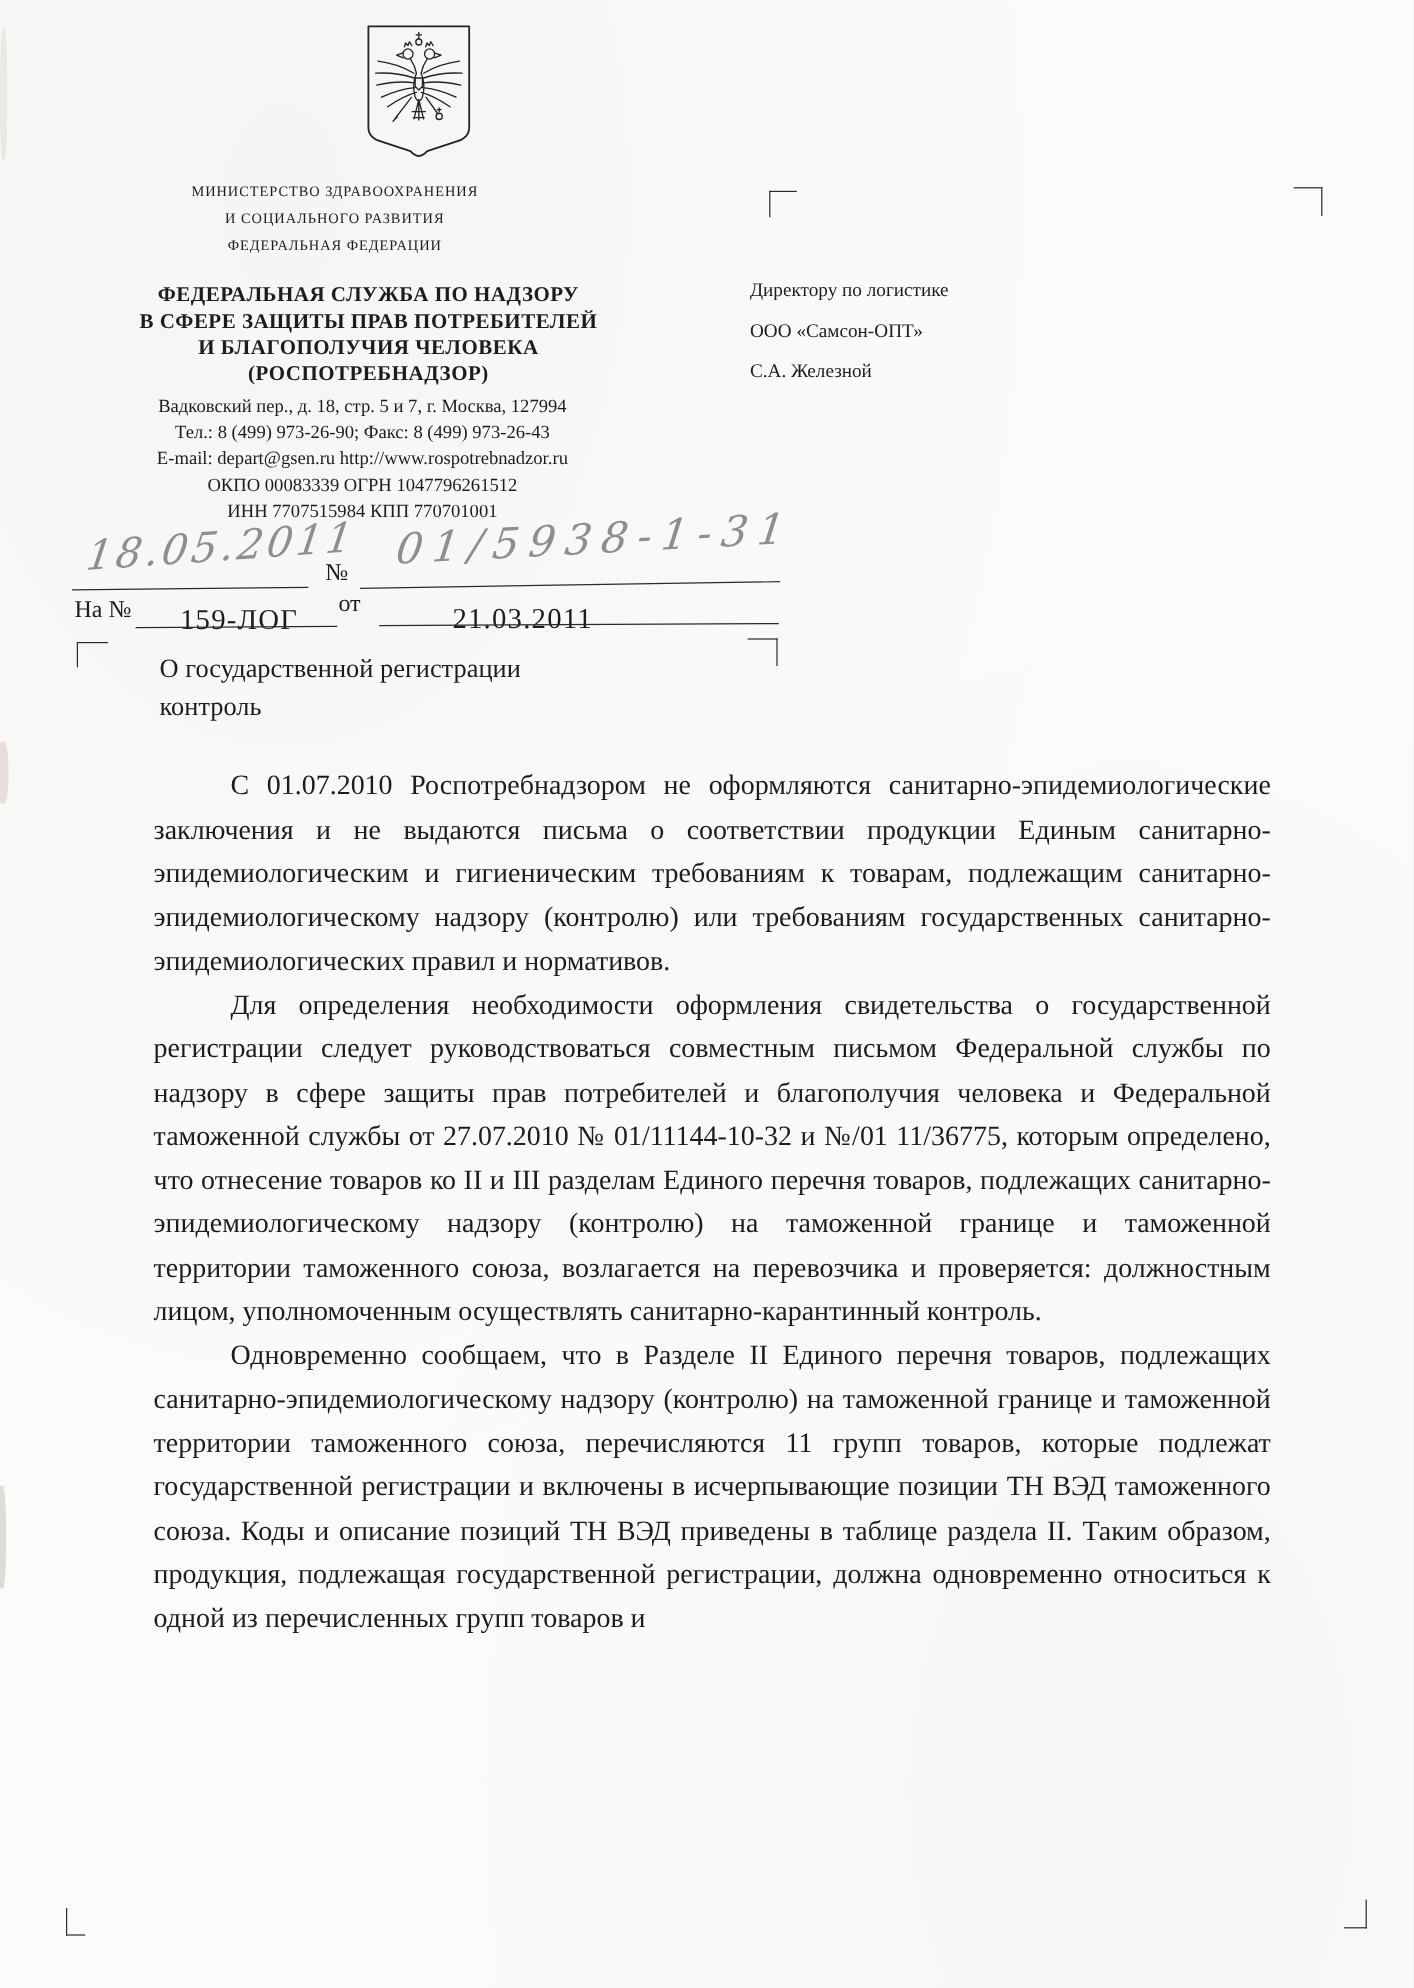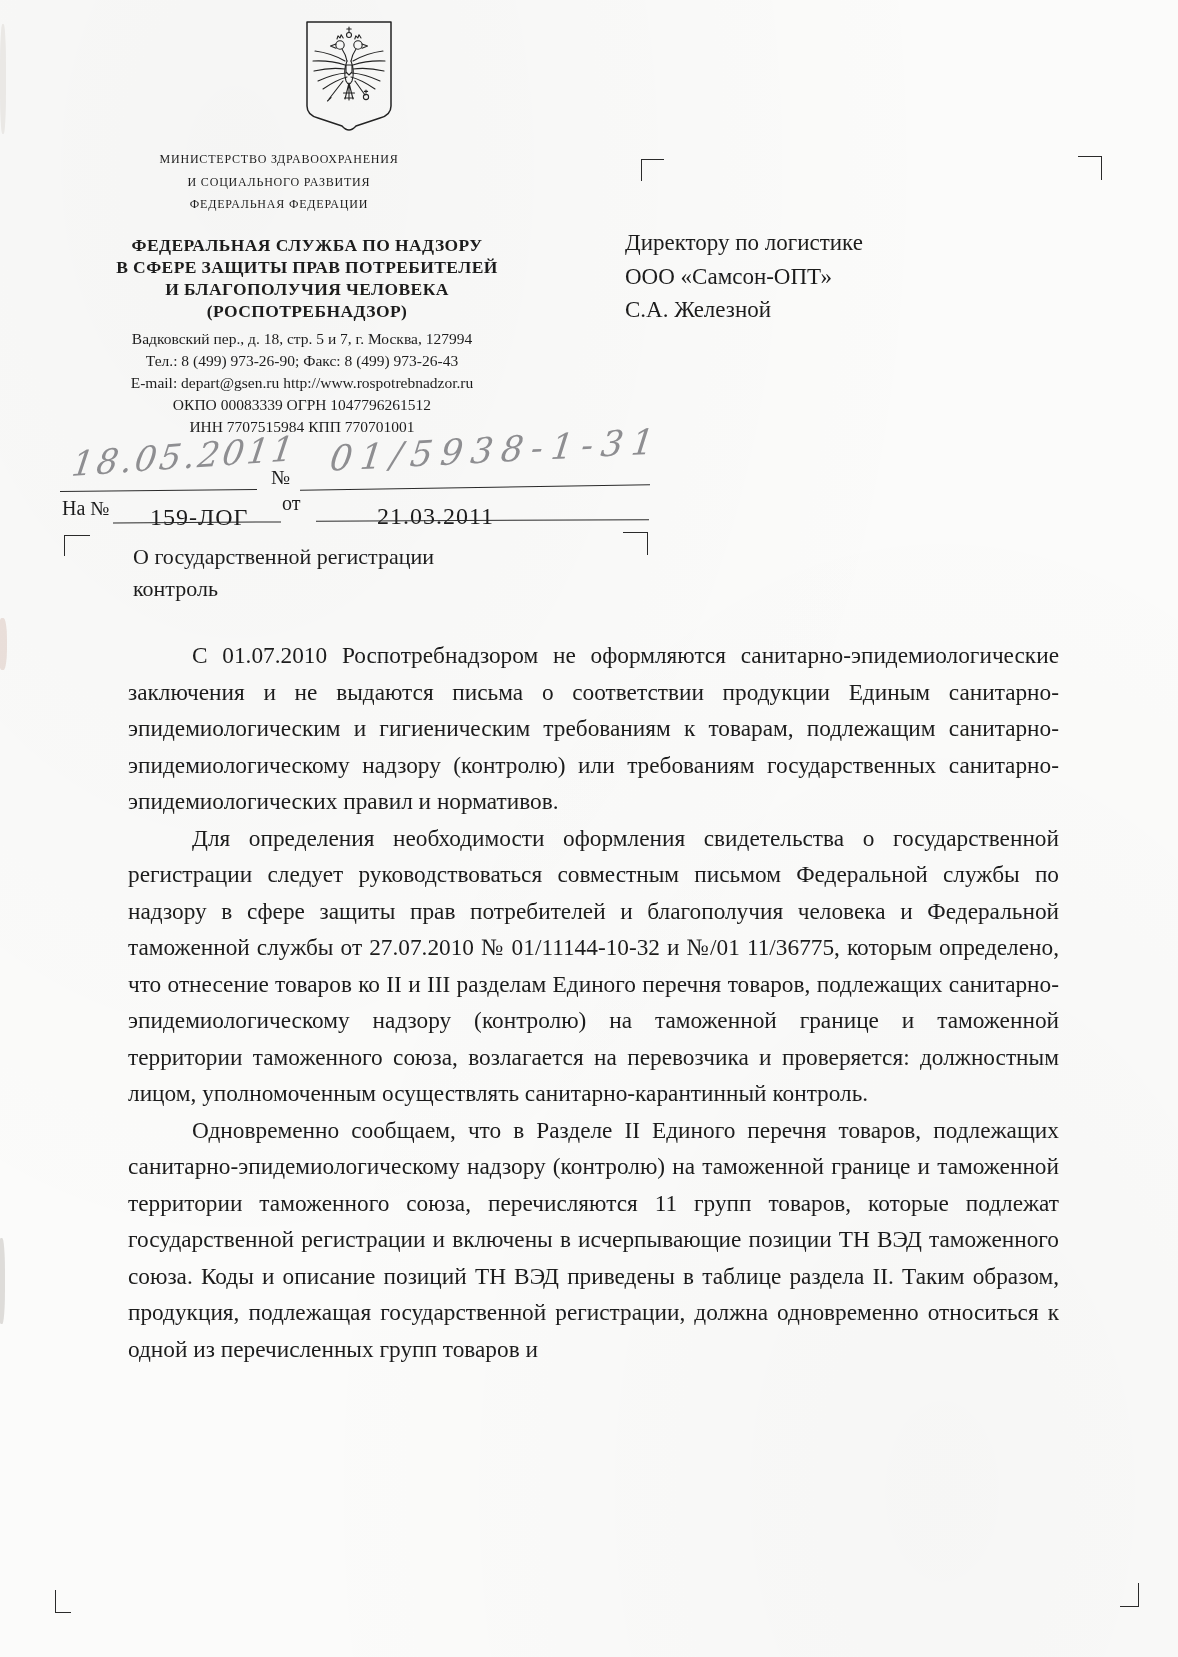--- a/index.html
+++ b/index.html
@@ -47,21 +47,21 @@
   .rule-innum{left:113px;top:522px;width:168px;transform:rotate(-0.4deg);}
   .rule-indate{left:316px;top:520px;width:333px;transform:rotate(-0.3deg);}
   .lbl{position:absolute;font-size:20px;}
   .lbl-no{left:271px;top:466px;}
   .lbl-na{left:62px;top:497px;}
   .lbl-ot{left:282px;top:492px;}
   .typed-innum{position:absolute;left:150px;top:504px;font-size:24px;letter-spacing:1px;}
   .typed-indate{left:377px;top:503px;position:absolute;font-size:24px;letter-spacing:1px;}
 
   
-  .recipient{position:absolute;left:625px;top:226px;font-size:23px;line-height:33.5px;}
+  .recipient{position:absolute;left:625px;top:226px;font-size:16px;line-height:33.5px;}
 
   
   .subject{position:absolute;left:133px;top:541px;font-size:22px;line-height:32px;}
 
   
   .body-text{
     position:absolute;left:128px;top:637px;width:931px;
     font-size:23.3px;line-height:36.5px;
     text-align:justify;
   }

